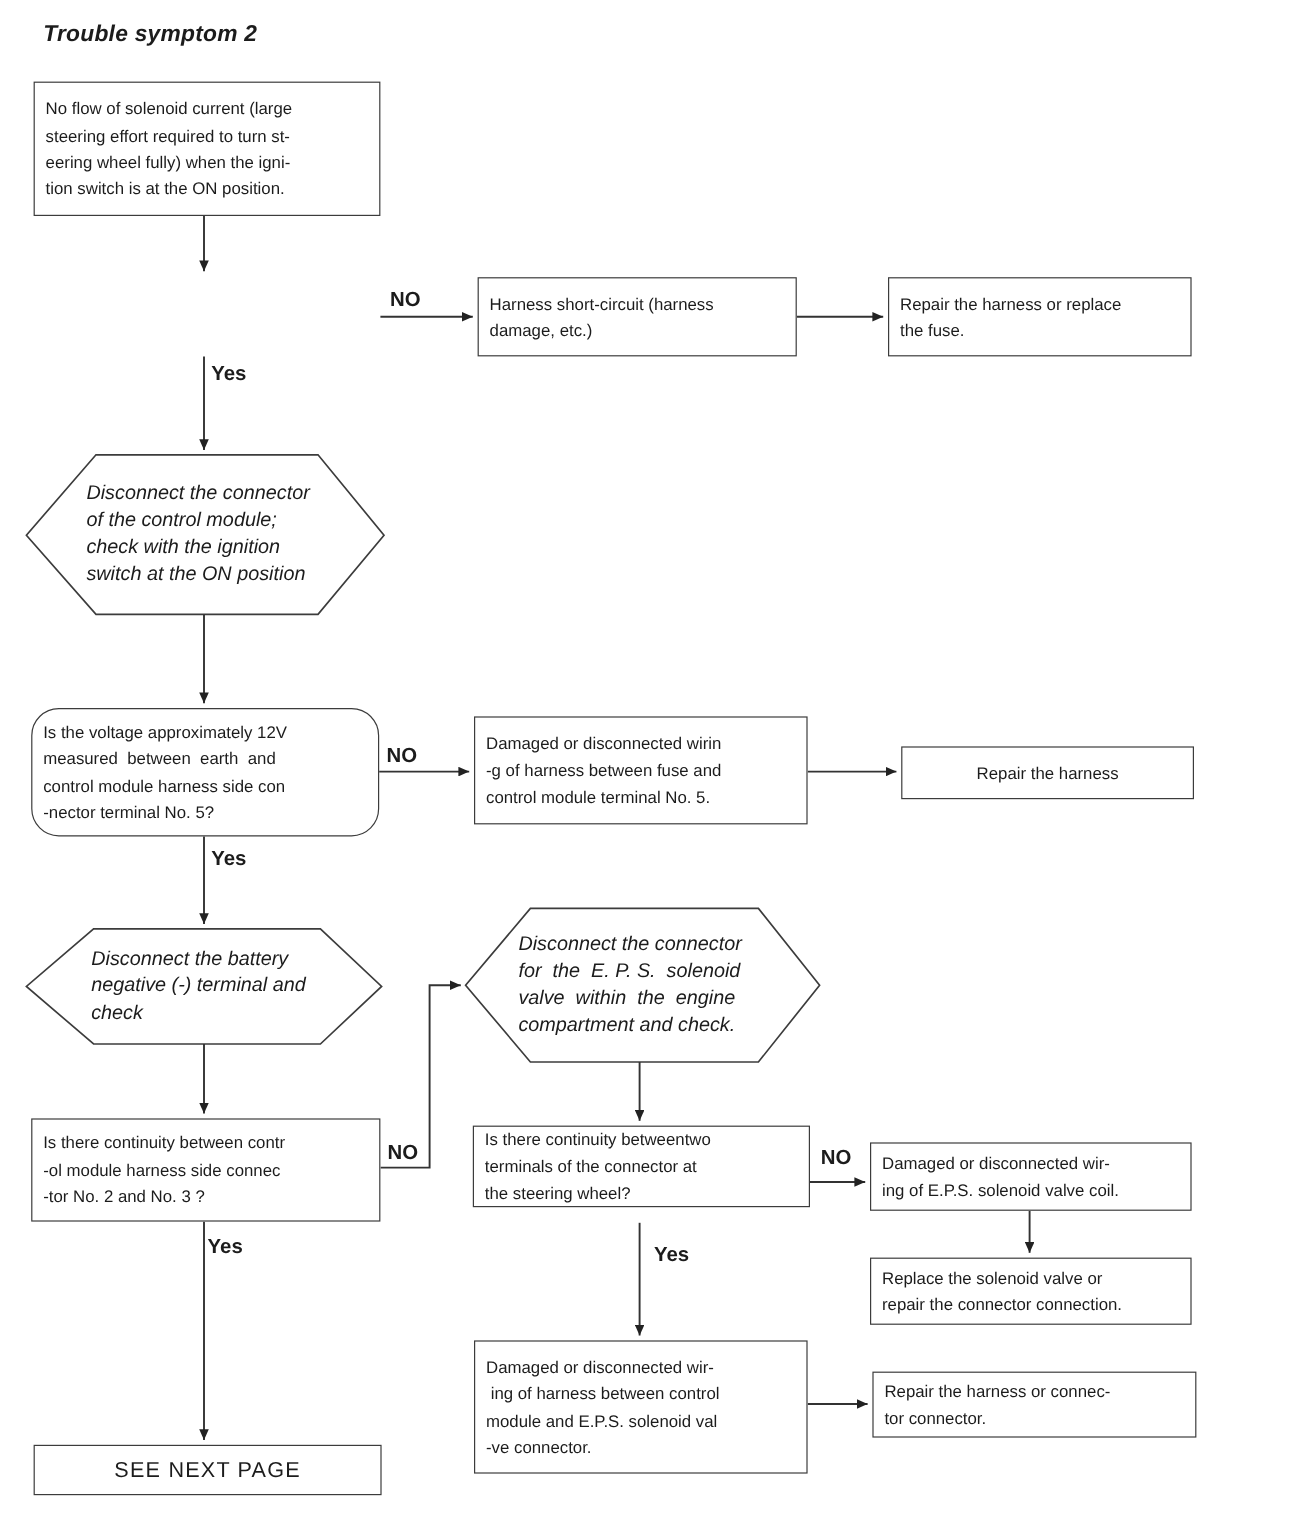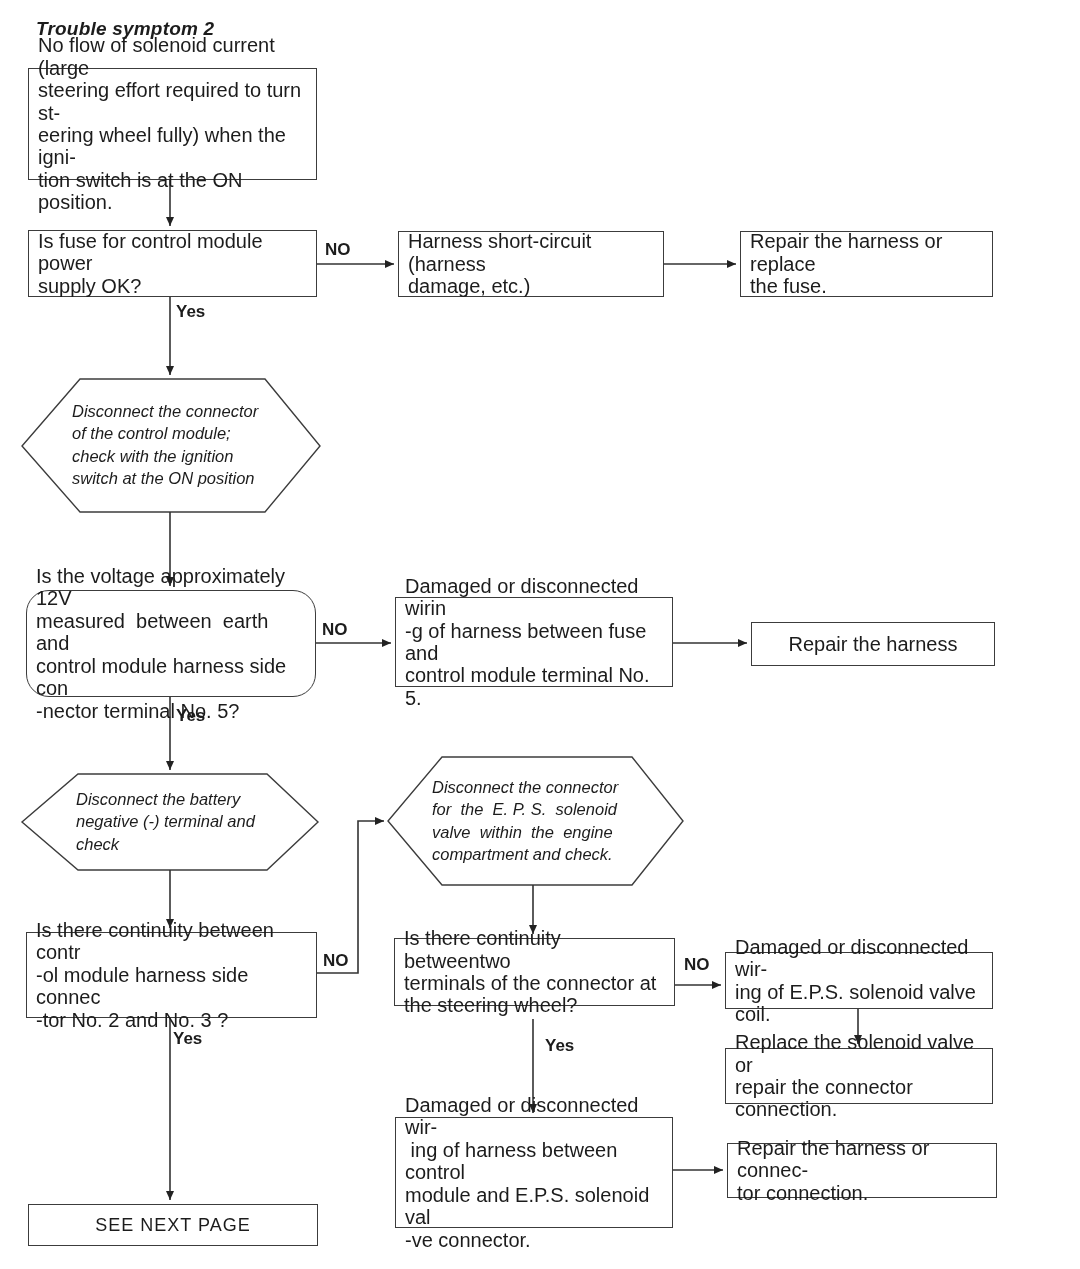--- a/index.html
+++ b/index.html
@@ -25,21 +25,21 @@
     letter-spacing: 0.2px;
     z-index: 2;
     white-space: pre-wrap;
     font-style: italic;
   }
   .node {
     position: absolute;
     box-sizing: border-box;
     background: #ffffff;
     border: 1.6px solid #3c3c3c;
-    font-size: 20px;
+    font-size: 14px;
     line-height: 22.4px;
     display: flex;
     align-items: center;
     padding: 4px 8px 4px 9px;
     white-space: pre-wrap;
     z-index: 1;
   }
   .node.center {
     justify-content: center;
     text-align: center;
@@ -104,22 +104,20 @@
     </g>
   </svg>
 
   <div class="title">Trouble symptom 2</div>
 
   <div class="node" style="left:28px; top:68px; width:289px; height:112px;">No flow of solenoid current (large
 steering effort required to turn st-
 eering wheel fully) when the igni-
 tion switch is at the ON position.</div>
 
-  <div class="node" style="left:28px; top:230px; width:289px; height:67px;">Is fuse for control module power
-supply OK?</div>
 
   <div class="node" style="left:398px; top:231px; width:266px; height:66px;">Harness short-circuit (harness
 damage, etc.)</div>
 
   <div class="node" style="left:740px; top:231px; width:253px; height:66px;">Repair the harness or replace
 the fuse.</div>
 
   <div class="node" style="left:26px; top:590px; width:290px; height:107px;border-radius:23px;">Is the voltage approximately 12V
 measured  between  earth  and
 control module harness side con
@@ -144,21 +142,21 @@
 
   <div class="node" style="left:725px; top:1048px; width:268px; height:56px;">Replace the solenoid valve or
 repair the connector connection.</div>
 
   <div class="node" style="left:395px; top:1117px; width:278px; height:111px;">Damaged or disconnected wir-
  ing of harness between control
 module and E.P.S. solenoid val
 -ve connector.</div>
 
   <div class="node" style="left:727px; top:1143px; width:270px; height:55px;">Repair the harness or connec-
-tor connection.</div>
+tor connector.</div>
 
   <div class="node center big" style="left:28px; top:1204px; width:290px; height:42px;">SEE NEXT PAGE</div>
 
   <div class="hextext" style="left:72px; top:400px; width:225px;">Disconnect the connector
 of the control module;
 check with the ignition
 switch at the ON position</div>
 
   <div class="hextext" style="left:76px; top:788px; width:225px;">Disconnect the battery
 negative (-) terminal and

